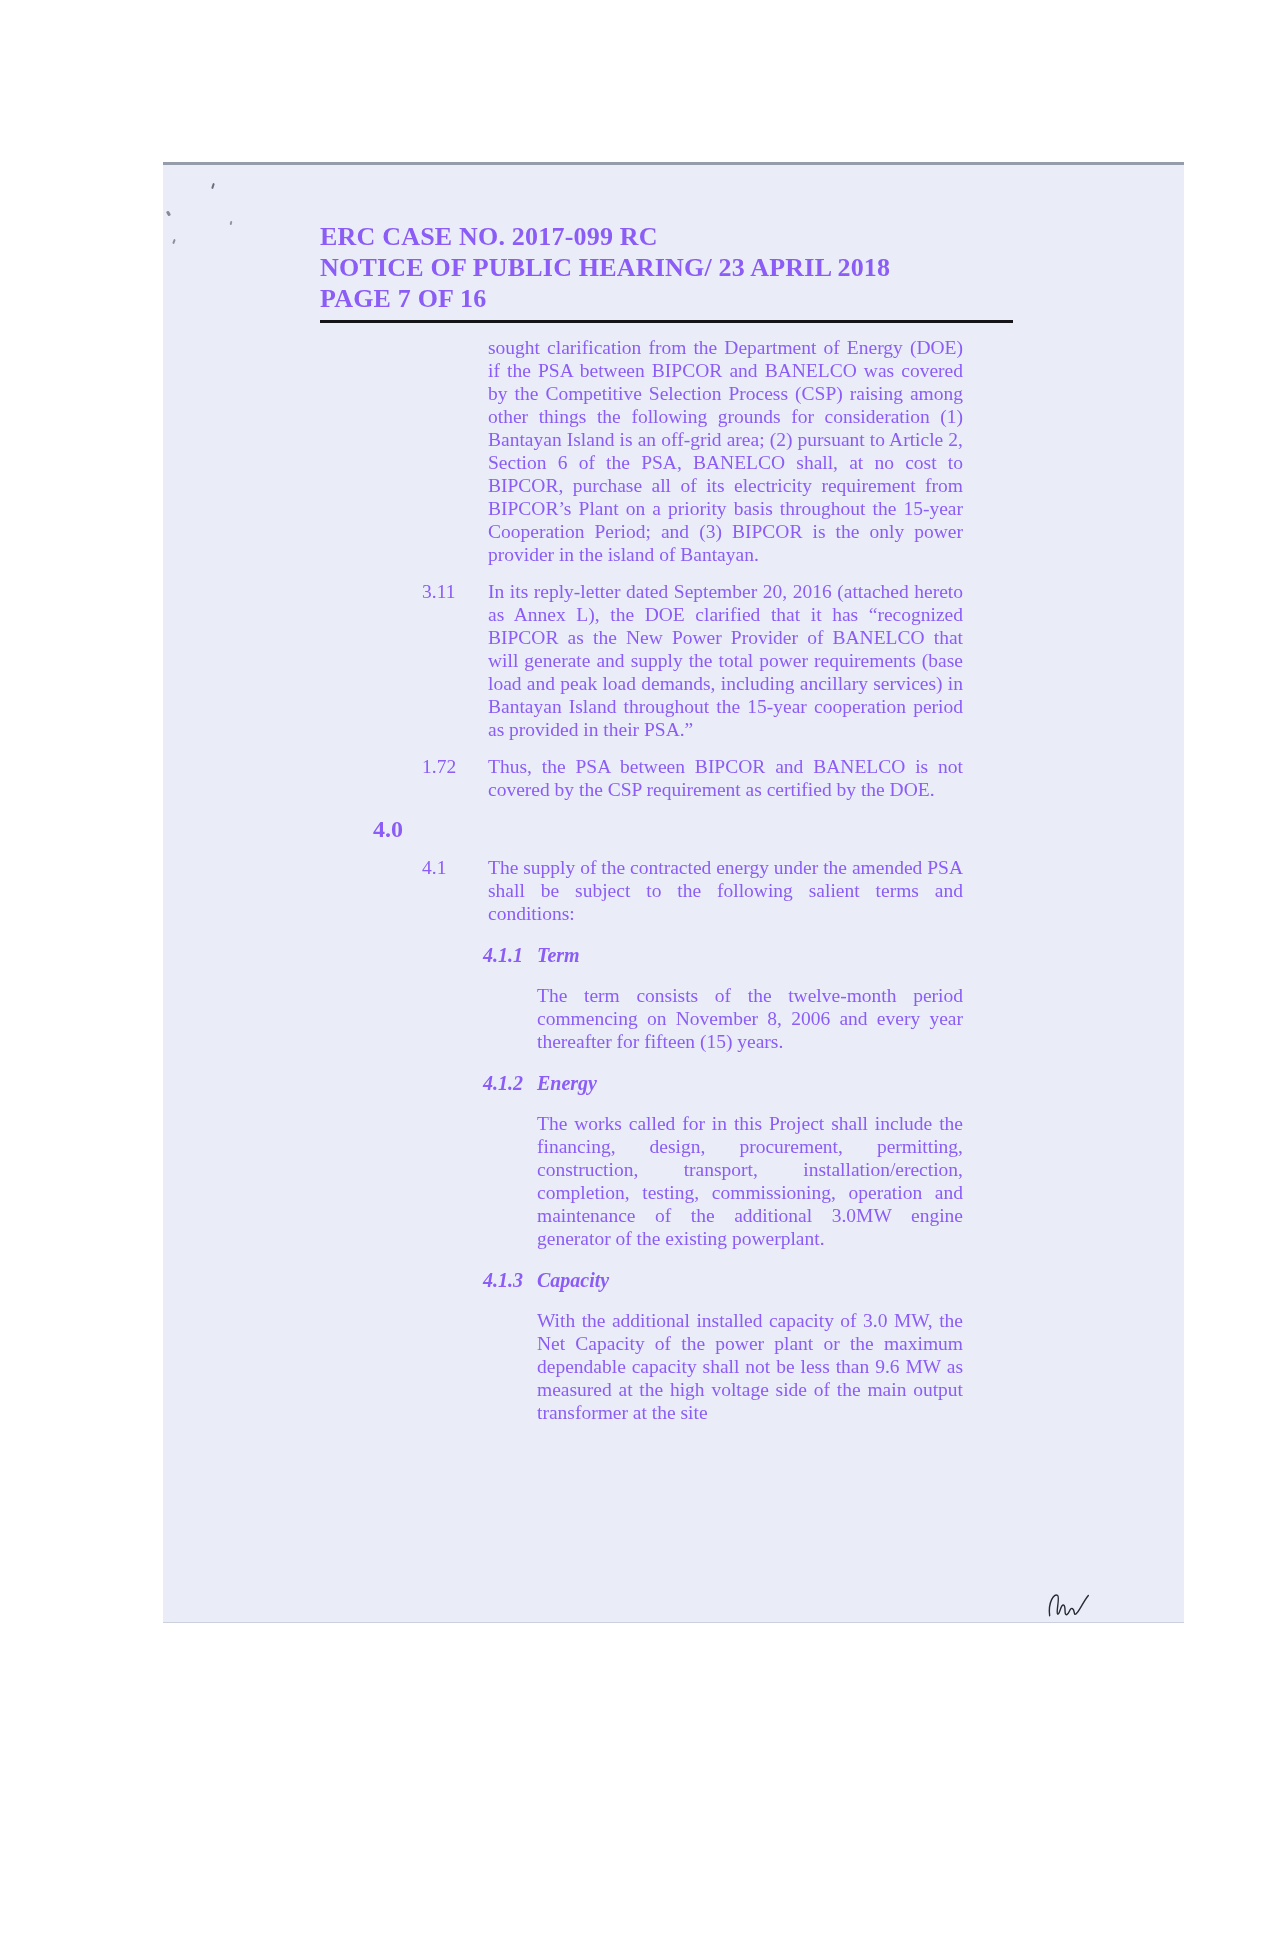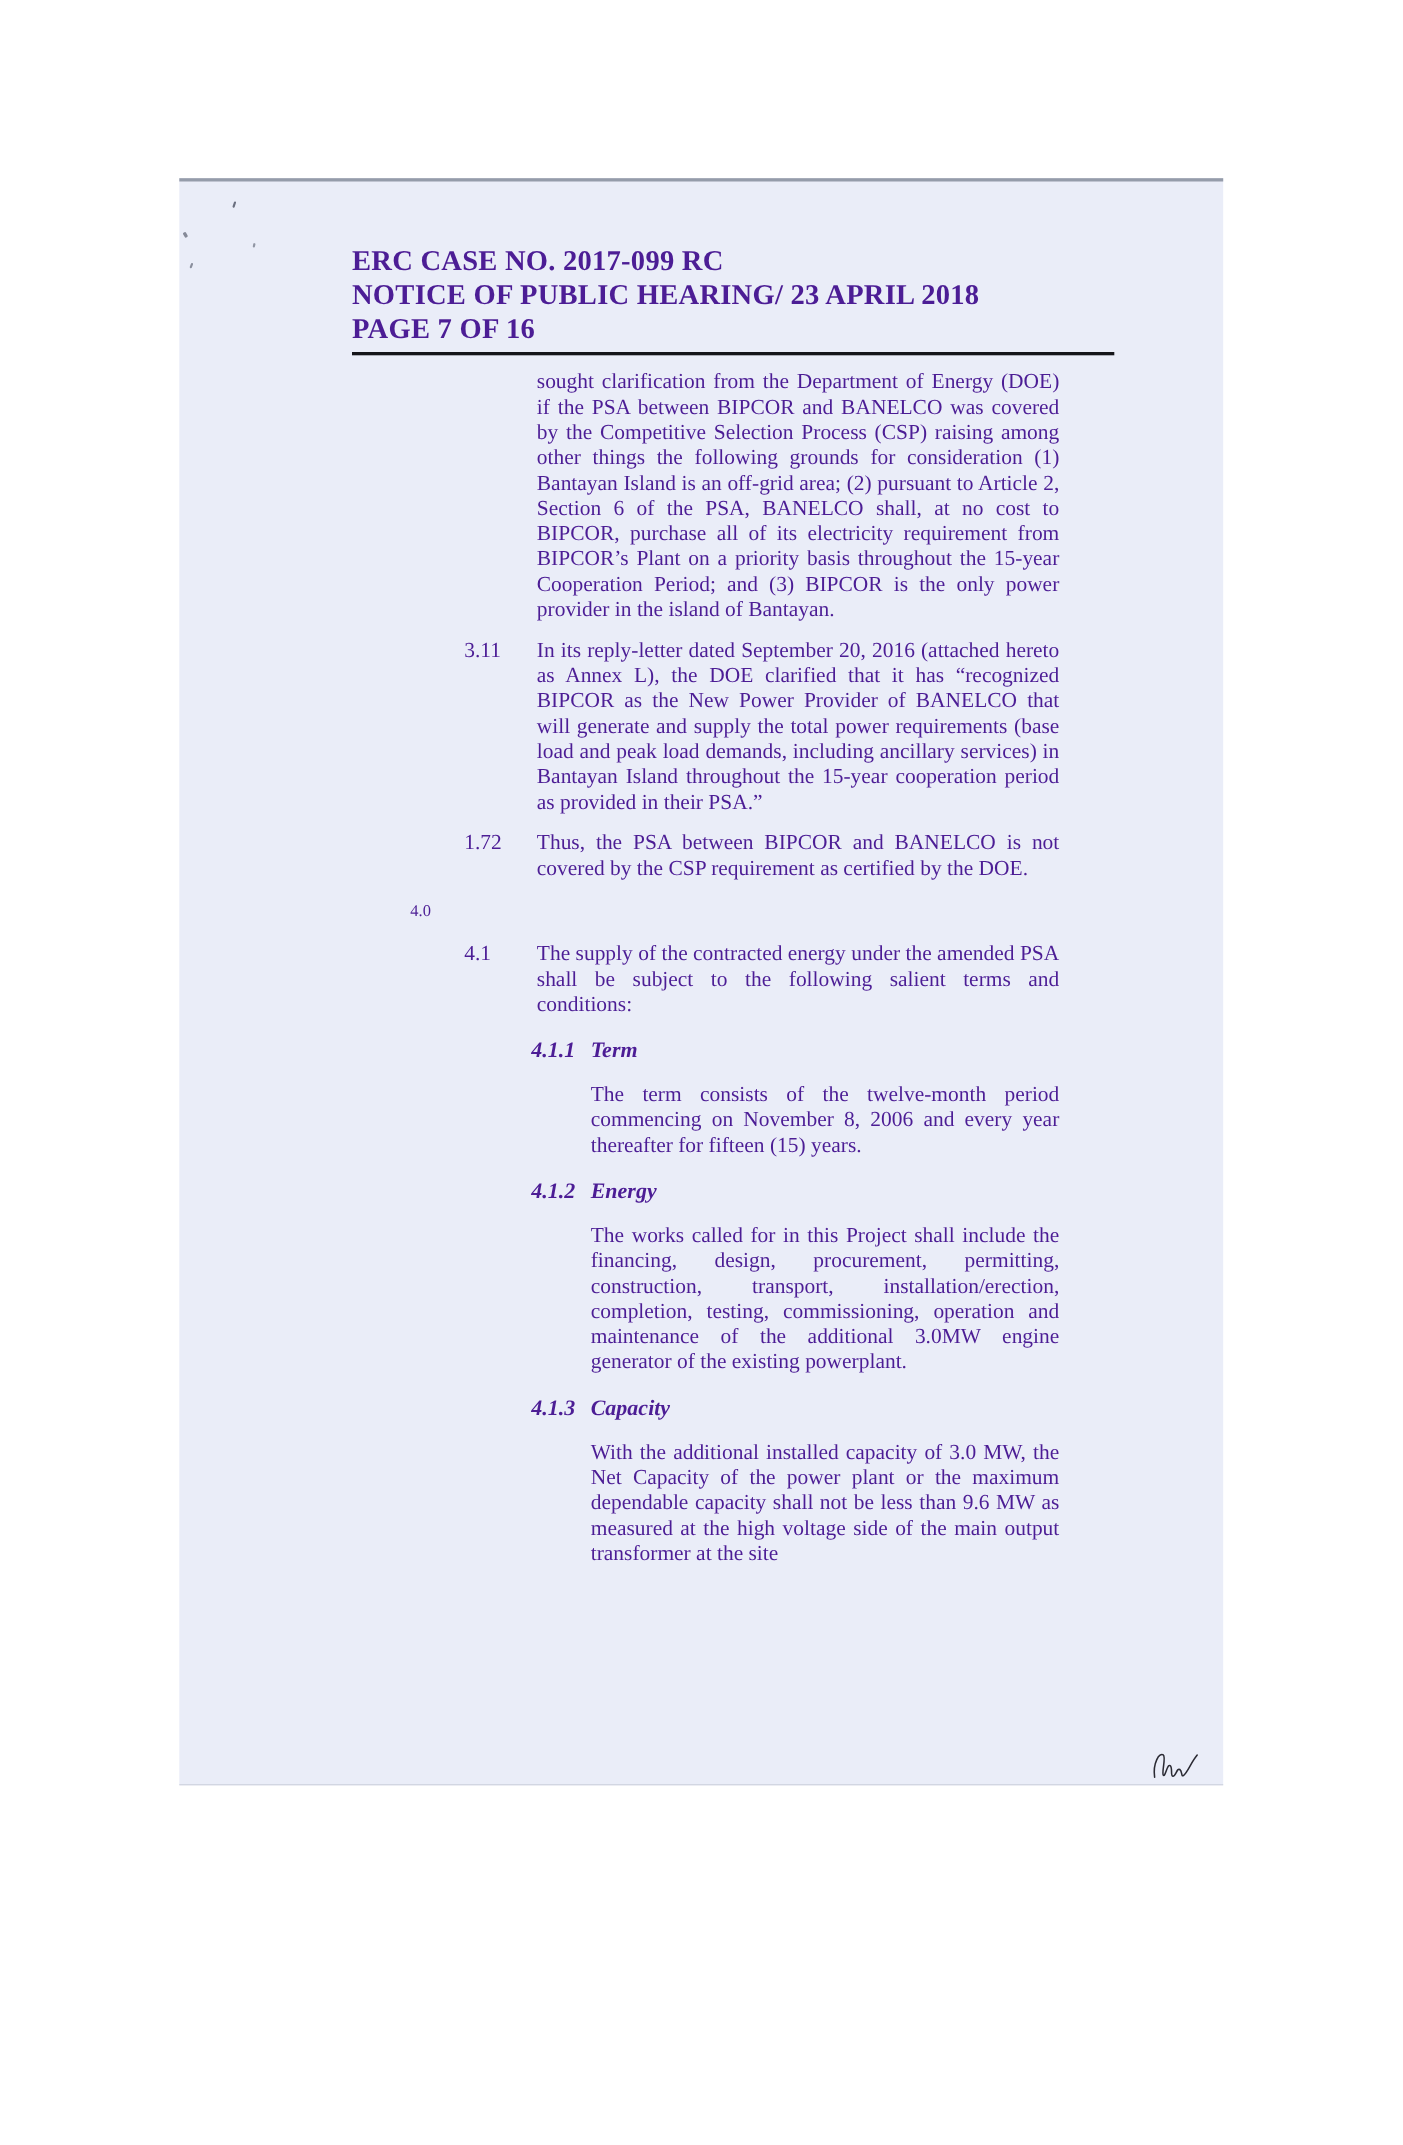--- a/index.html
+++ b/index.html
@@ -4,25 +4,25 @@
 <style>
   * { margin: 0; padding: 0; box-sizing: border-box; }
   html, body {
     width: 1275px; height: 1950px;
     background: #ffffff;
     font-family: "Liberation Serif", "DejaVu Serif", serif;
   }
   .scan-page {
     position: absolute;
     left: 163px; top: 162px;
-    width: 949px; height: 1461px;
+    width: 1021px; height: 1461px;
     background: #eaedf8;
     border-top: 3px solid #959caa;
     border-bottom: 1px solid #ccd0dc;
-    color: #4c1d95;
+    color: #8b5cf6;
     overflow: hidden;
   }
   .doc-header {
     position: absolute;
     left: 157px; top: 56px;
     width: 693px;
     font-weight: bold;
     font-size: 26px;
     line-height: 31px;
     letter-spacing: 0.2px;
@@ -37,21 +37,21 @@
     line-height: 23px;
   }
   .block { margin-bottom: 14px; }
   .block .txt { text-align: justify; }
   .continuation { margin-left: 325px; width: 475px; text-align: justify; }
   .numbered { display: flex; margin-left: 259px; }
   .numbered .num { width: 66px; flex: none; }
   .numbered .txt { width: 475px; }
   .heading {
     display: flex; margin-left: 210px;
-    font-weight: normal; font-size: 15px; line-height: 29px;
+    font-weight: bold; font-size: 24px; line-height: 29px;
     margin-bottom: 12px; margin-top: 2px;
   }
   .heading .num { width: 49px; flex: none; }
   .heading .txt { width: 428px; text-align: left; }
   .subheading {
     display: flex; margin-left: 320px;
     font-weight: bold; font-style: italic;
     font-size: 20px; line-height: 25px;
     margin-top: 18px; margin-bottom: 16px;
   }

